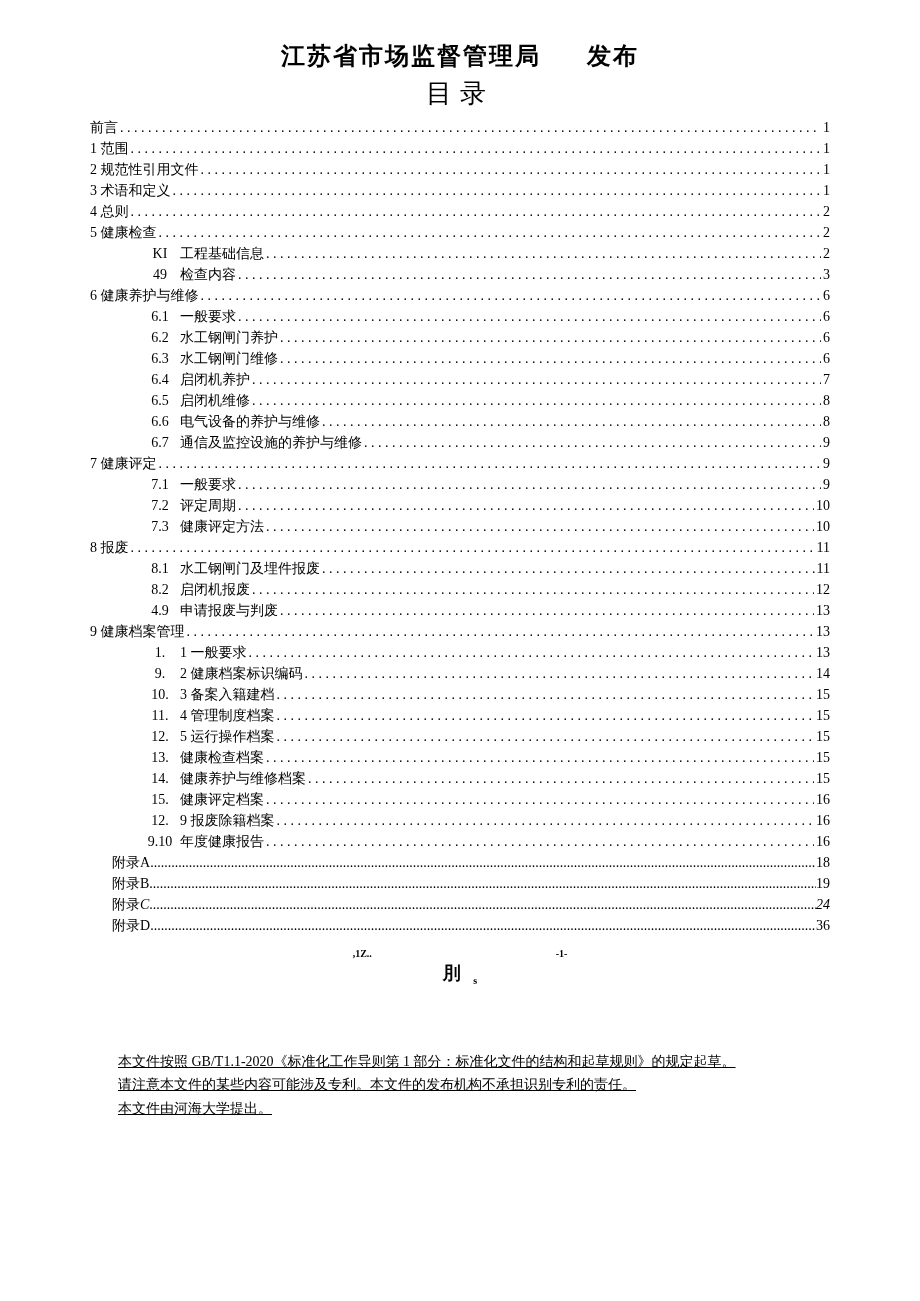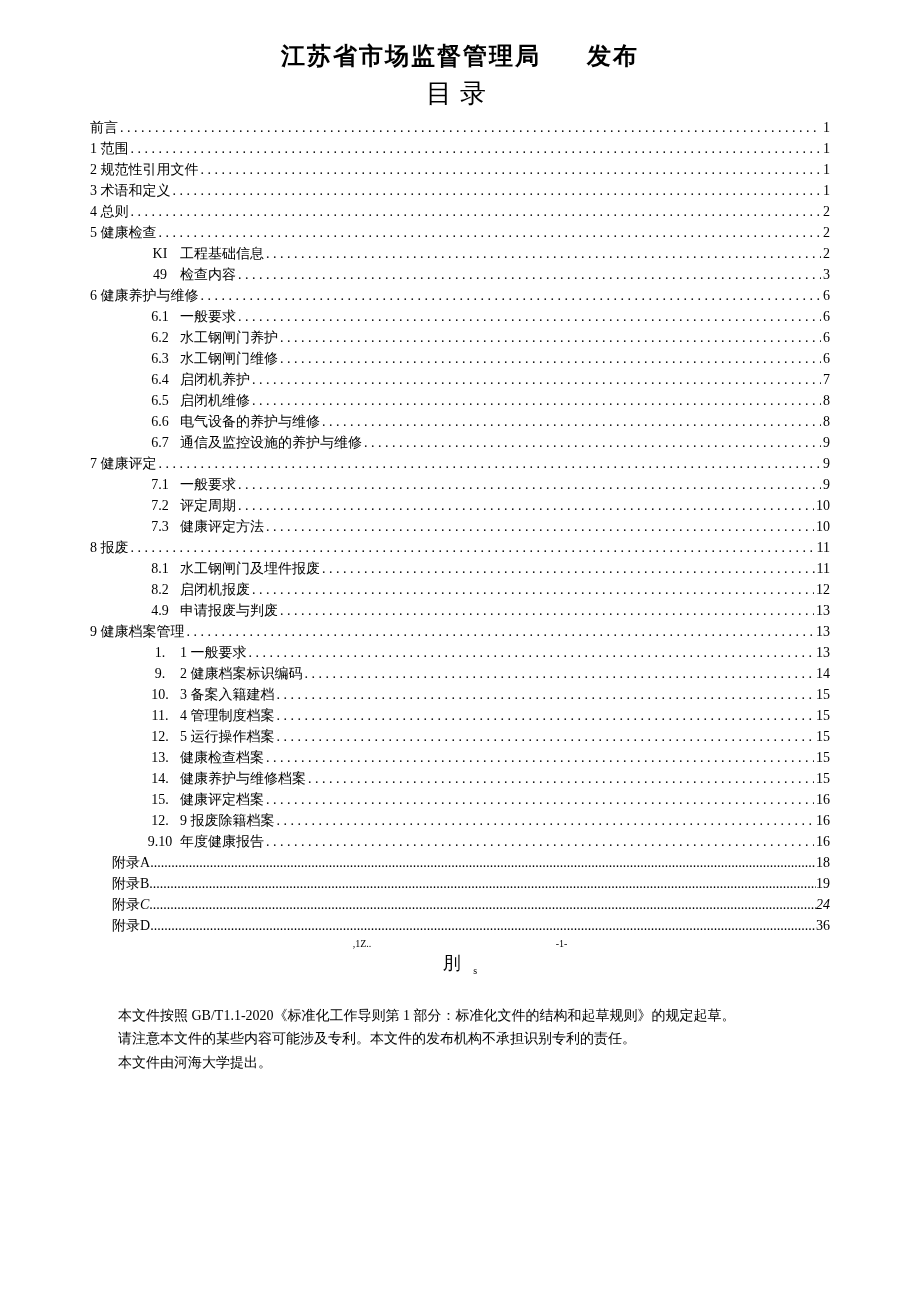--- a/index.html
+++ b/index.html
@@ -72,35 +72,37 @@
     }
     .appendix-leader2 {
       flex: 1 1 auto;
       overflow: hidden;
     }
     .appendix-leader2::after {
       content: "..........................................................................................................................................................................................................................";
       letter-spacing: 0px;
     }
     .footer-section {
+      margin-top: 10px;
       text-align: center;
       font-size: 12px;
+      font-weight: bold;
     }
     .footer-mid {
       font-size: 18px;
       letter-spacing: 4px;
       margin: 4px 0 40px 0;
     }
     .body-text {
       text-indent: 2em;
       line-height: 1.7;
       margin: 0;
       text-align: justify;
     }
-    .body-section { margin-top: 28px; }
+    .body-section { margin-top: 64px; text-decoration: underline; }
   </style>
 </head>
 <body>
 
 <div class="header-line">
   <span>江苏省市场监督管理局</span>
   <span class="gap"></span>
   <span>发布</span>
 </div>
 <div class="toc-title">目录</div>

